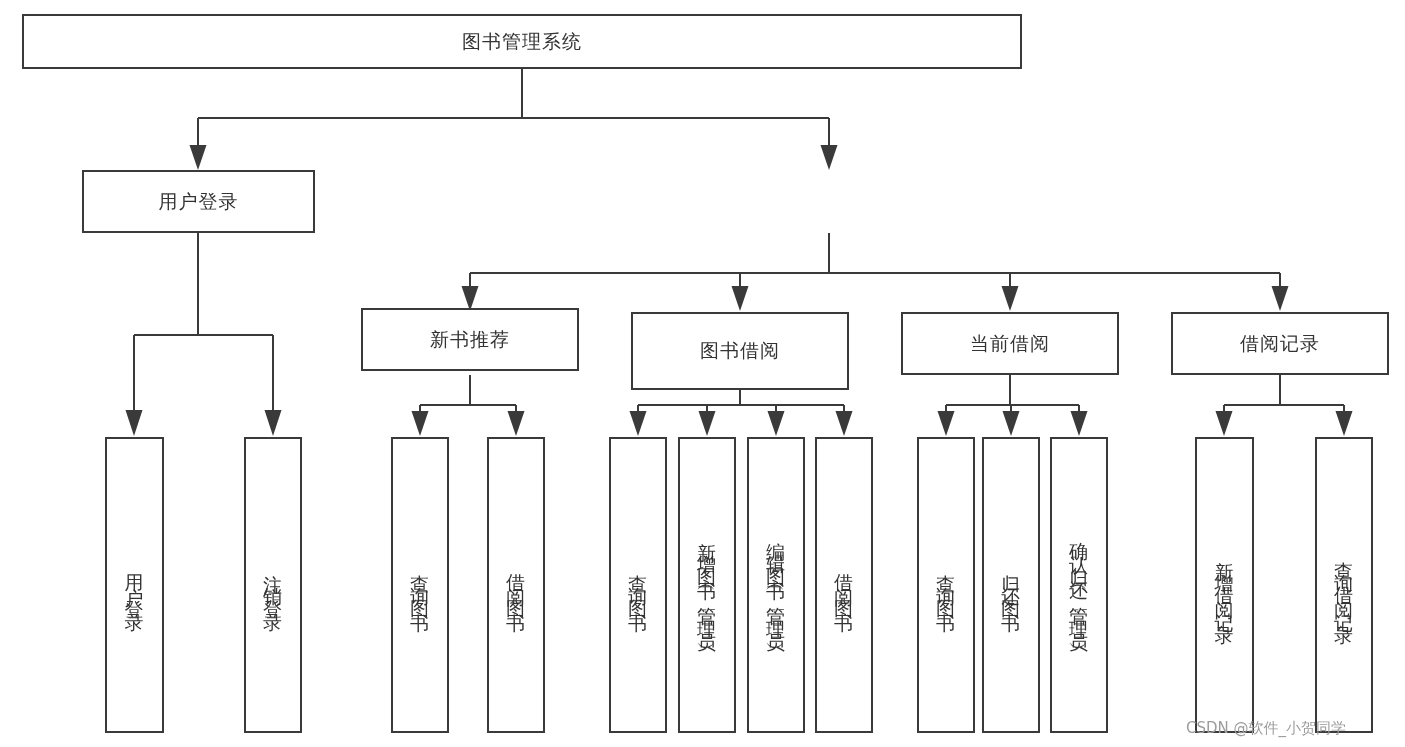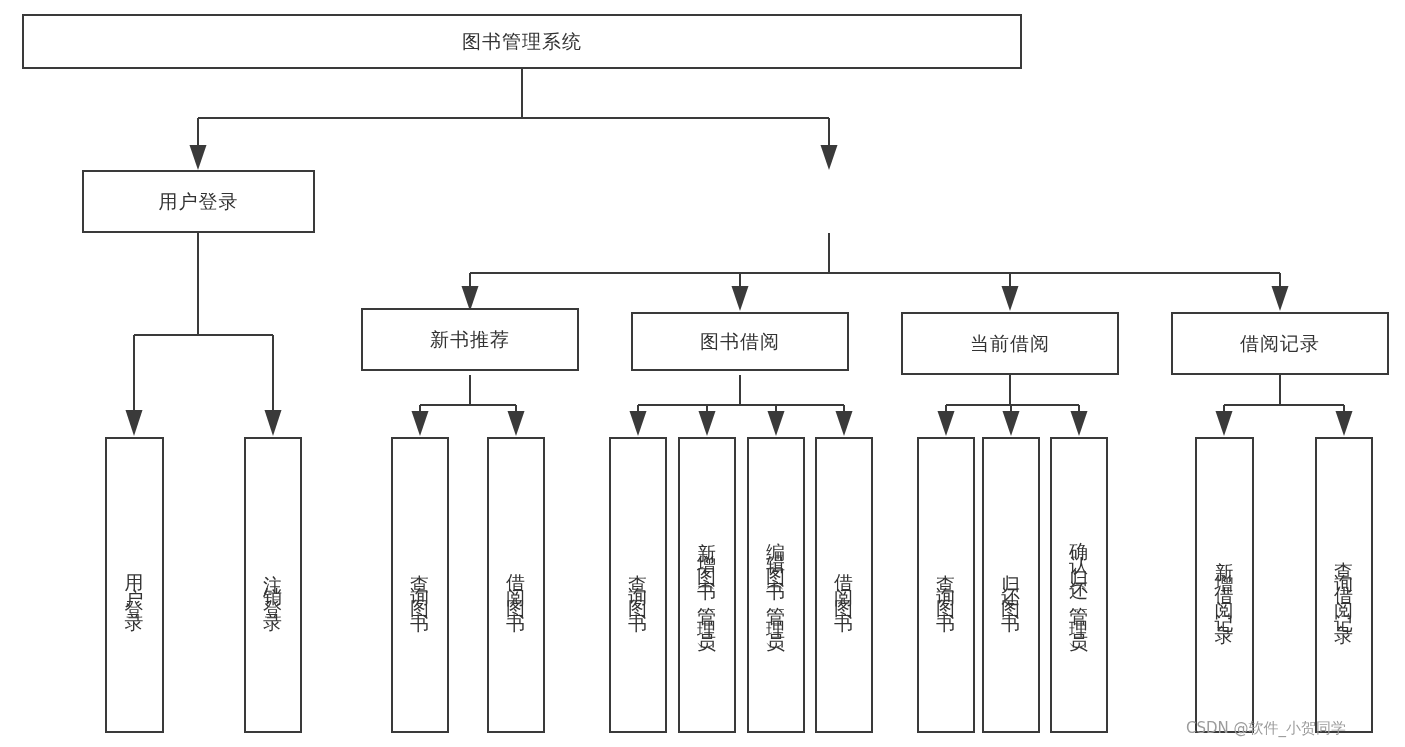--- a/index.html
+++ b/index.html
@@ -96,21 +96,21 @@
     <span class="hlabel">图书管理系统</span>
   </div>
 
   <div class="box" style="left:82px;top:170px;width:233px;height:63px">
     <span class="hlabel">用户登录</span>
   </div>
 
   <div class="box" style="left:361px;top:308px;width:218px;height:63px">
     <span class="hlabel">新书推荐</span>
   </div>
-  <div class="box" style="left:631px;top:312px;width:218px;height:59px">
+  <div class="box" style="left:631px;top:312px;width:218px;height:78px">
     <span class="hlabel">图书借阅</span>
   </div>
   <div class="box" style="left:901px;top:312px;width:218px;height:63px">
     <span class="hlabel">当前借阅</span>
   </div>
   <div class="box" style="left:1171px;top:312px;width:218px;height:63px">
     <span class="hlabel">借阅记录</span>
   </div>
 
   <div class="box leaf" style="left:105px;width:59px">

